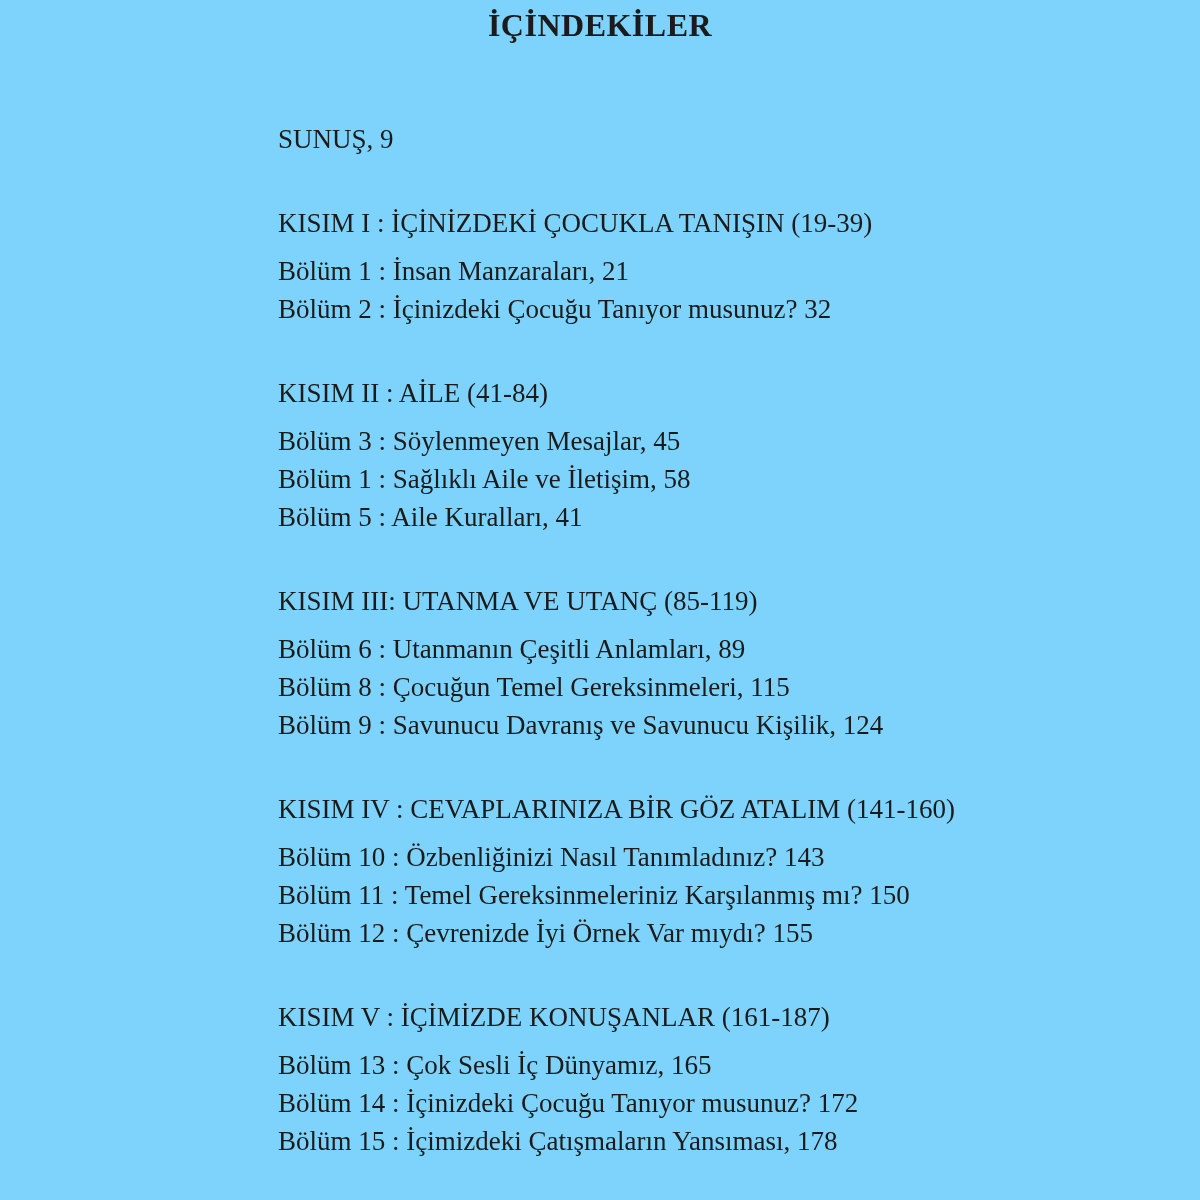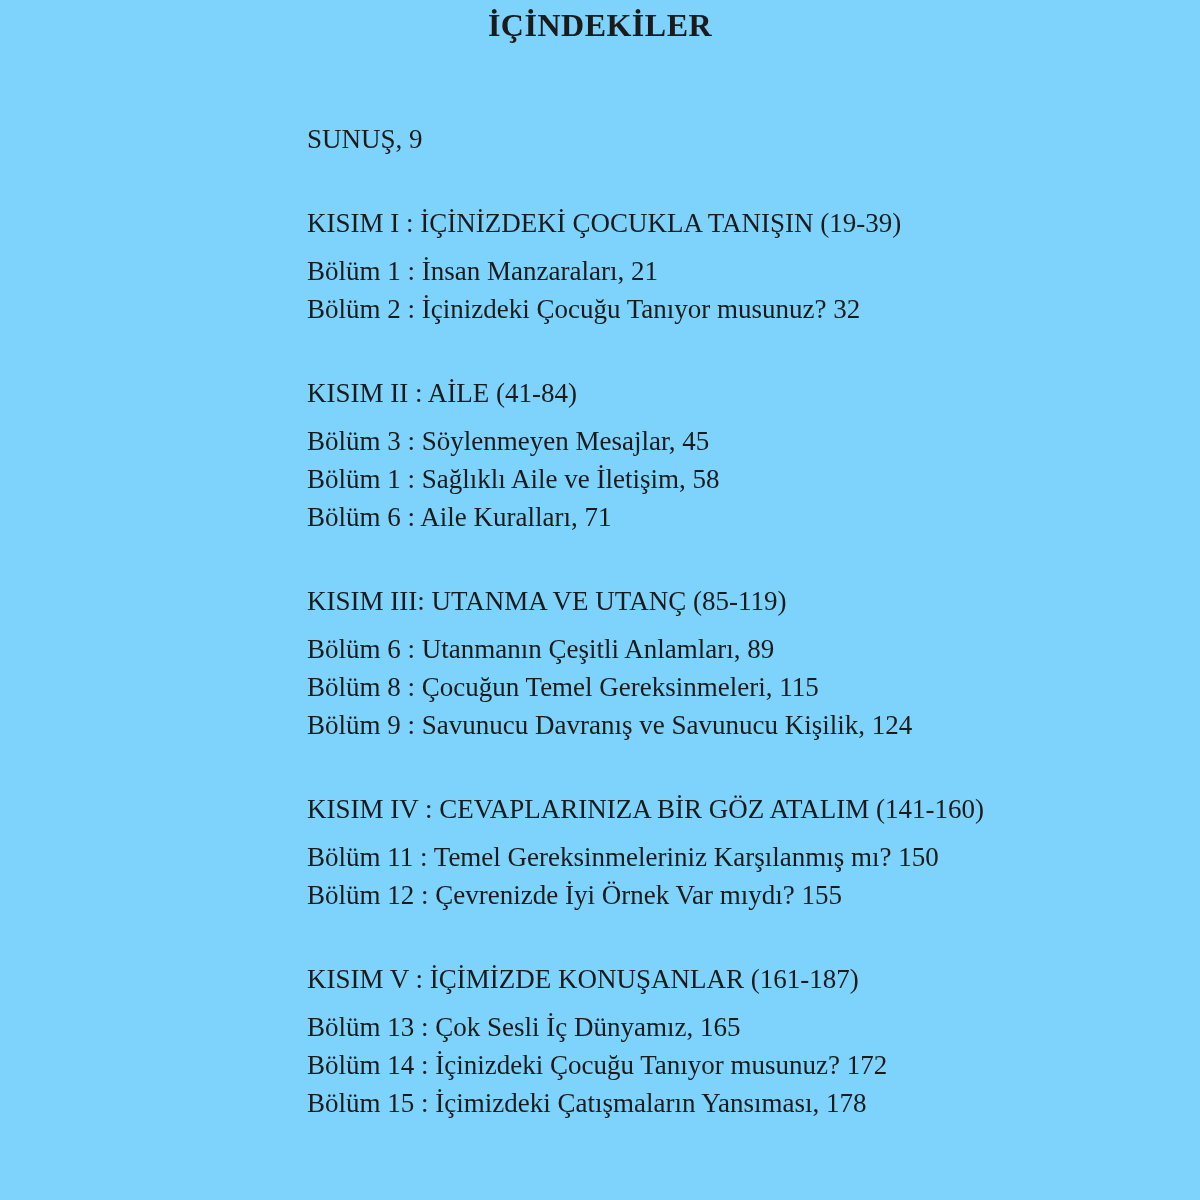--- a/index.html
+++ b/index.html
@@ -26,21 +26,20 @@
     padding-top: 2px;
     font-size: 32px;
     line-height: 46px;
     font-weight: bold;
     text-align: center;
     letter-spacing: 0.5px;
   }
   .content {
     padding-left: 278px;
     padding-right: 52px;
-    margin-left: 29px;
   }
   .line {
     margin: 0;
     font-size: 27px;
     line-height: 38px;
     white-space: nowrap;
   }
   .preface {
     margin-top: 72px;
   }
@@ -67,36 +66,37 @@
         <p class="line item">Bölüm 1 : İnsan Manzaraları, 21</p>
         <p class="line item">Bölüm 2 : İçinizdeki Çocuğu Tanıyor musunuz? 32</p>
       </div>
     </section>
 
     <section class="toc-section">
       <p class="line heading">KISIM II : AİLE (41-84)</p>
       <div class="section-items">
         <p class="line item">Bölüm 3 : Söylenmeyen Mesajlar, 45</p>
         <p class="line item">Bölüm 1 : Sağlıklı Aile ve İletişim, 58</p>
-        <p class="line item">Bölüm 6 : Aile Kuralları, 71</p>
+        <p class="line item">Bölüm 5 : Aile Kuralları, 41</p>
       </div>
     </section>
 
     <section class="toc-section">
       <p class="line heading">KISIM III: UTANMA VE UTANÇ (85-119)</p>
       <div class="section-items">
         <p class="line item">Bölüm 6 : Utanmanın Çeşitli Anlamları, 89</p>
         <p class="line item">Bölüm 8 : Çocuğun Temel Gereksinmeleri, 115</p>
         <p class="line item">Bölüm 9 : Savunucu Davranış ve Savunucu Kişilik, 124</p>
       </div>
     </section>
 
     <section class="toc-section">
       <p class="line heading">KISIM IV : CEVAPLARINIZA BİR GÖZ ATALIM (141-160)</p>
       <div class="section-items">
+        <p class="line item">Bölüm 10 : Özbenliğinizi Nasıl Tanımladınız? 143</p>
         <p class="line item">Bölüm 11 : Temel Gereksinmeleriniz Karşılanmış mı? 150</p>
         <p class="line item">Bölüm 12 : Çevrenizde İyi Örnek Var mıydı? 155</p>
       </div>
     </section>
 
     <section class="toc-section">
       <p class="line heading">KISIM V : İÇİMİZDE KONUŞANLAR (161-187)</p>
       <div class="section-items">
         <p class="line item">Bölüm 13 : Çok Sesli İç Dünyamız, 165</p>
         <p class="line item">Bölüm 14 : İçinizdeki Çocuğu Tanıyor musunuz? 172</p>

